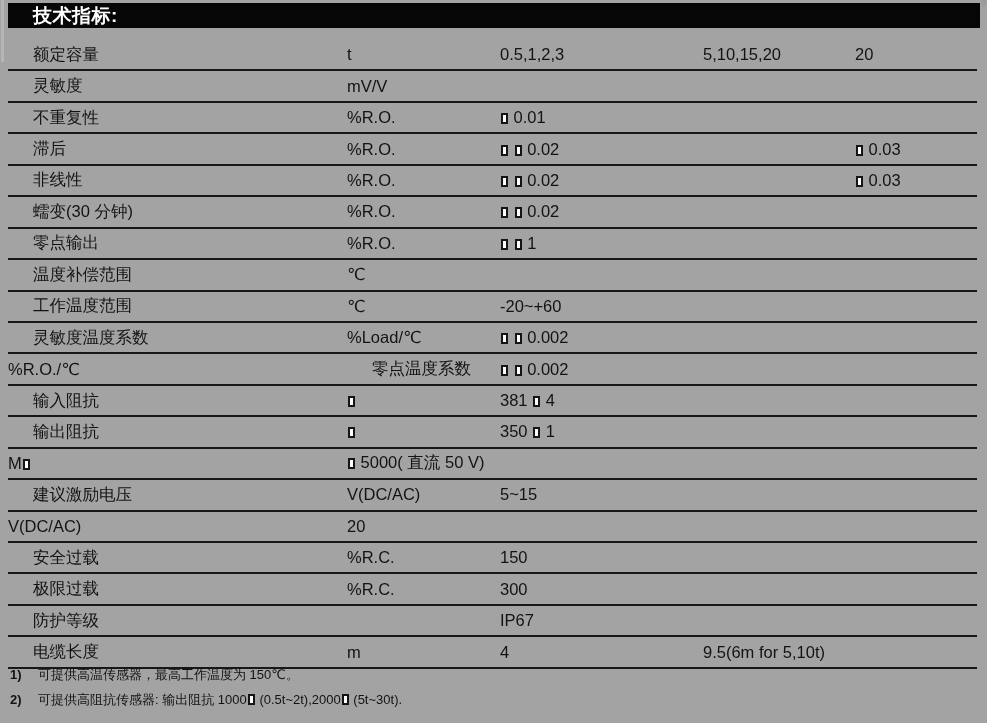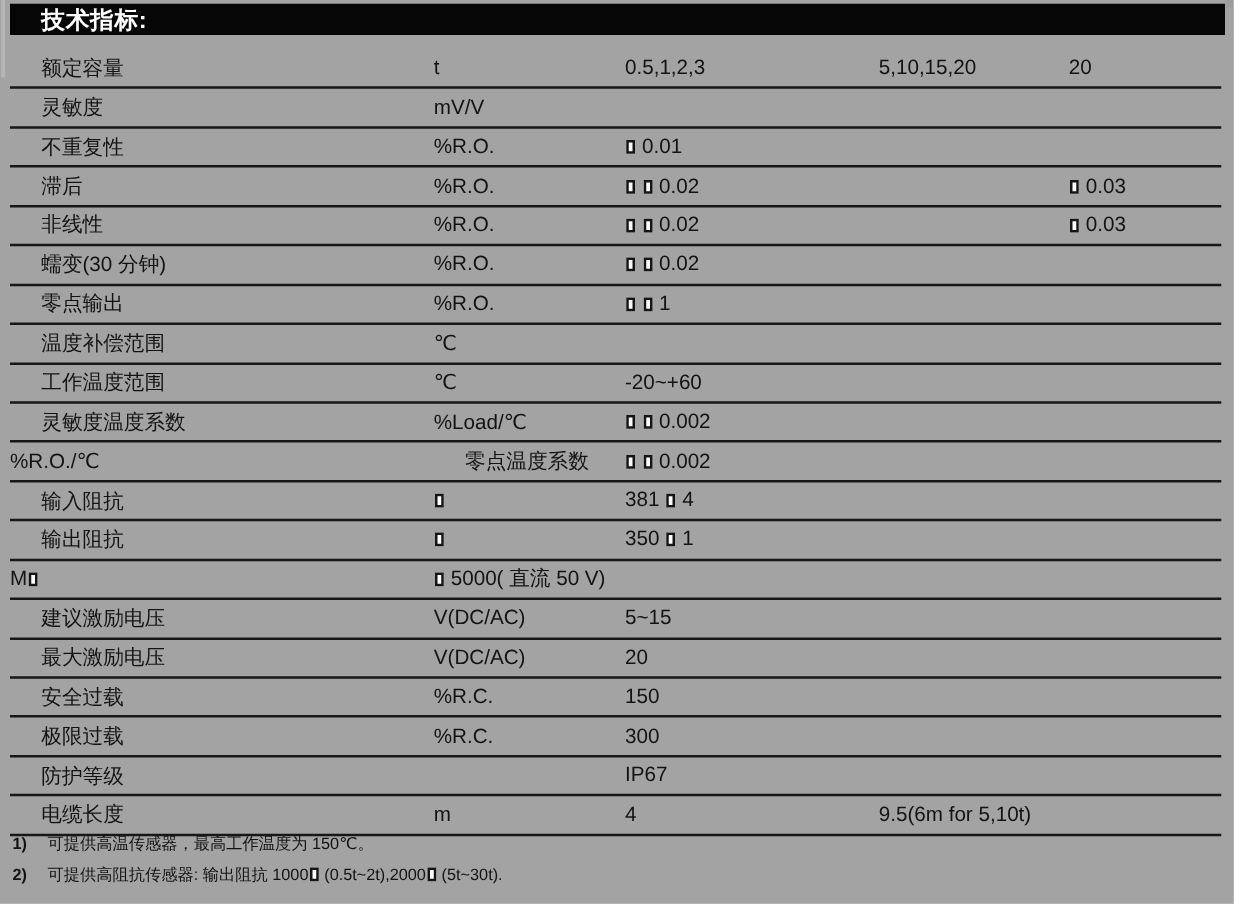--- a/index.html
+++ b/index.html
@@ -168,21 +168,20 @@
 
     <div class="row">
       <div class="cell label">建议激励电压</div>
       <div class="cell unit">V(DC/AC)</div>
       <div class="cell value">5~15</div>
       <div class="cell col4"></div>
       <div class="cell col5"></div>
     </div>
 
     <div class="row">
-      <div class="cell label">最大激励电压</div>
       <div class="cell unit">V(DC/AC)</div>
       <div class="cell value">20</div>
       <div class="cell col4"></div>
       <div class="cell col5"></div>
     </div>
 
     <div class="row">
       <div class="cell label">安全过载</div>
       <div class="cell unit">%R.C.</div>
       <div class="cell value">150</div>

